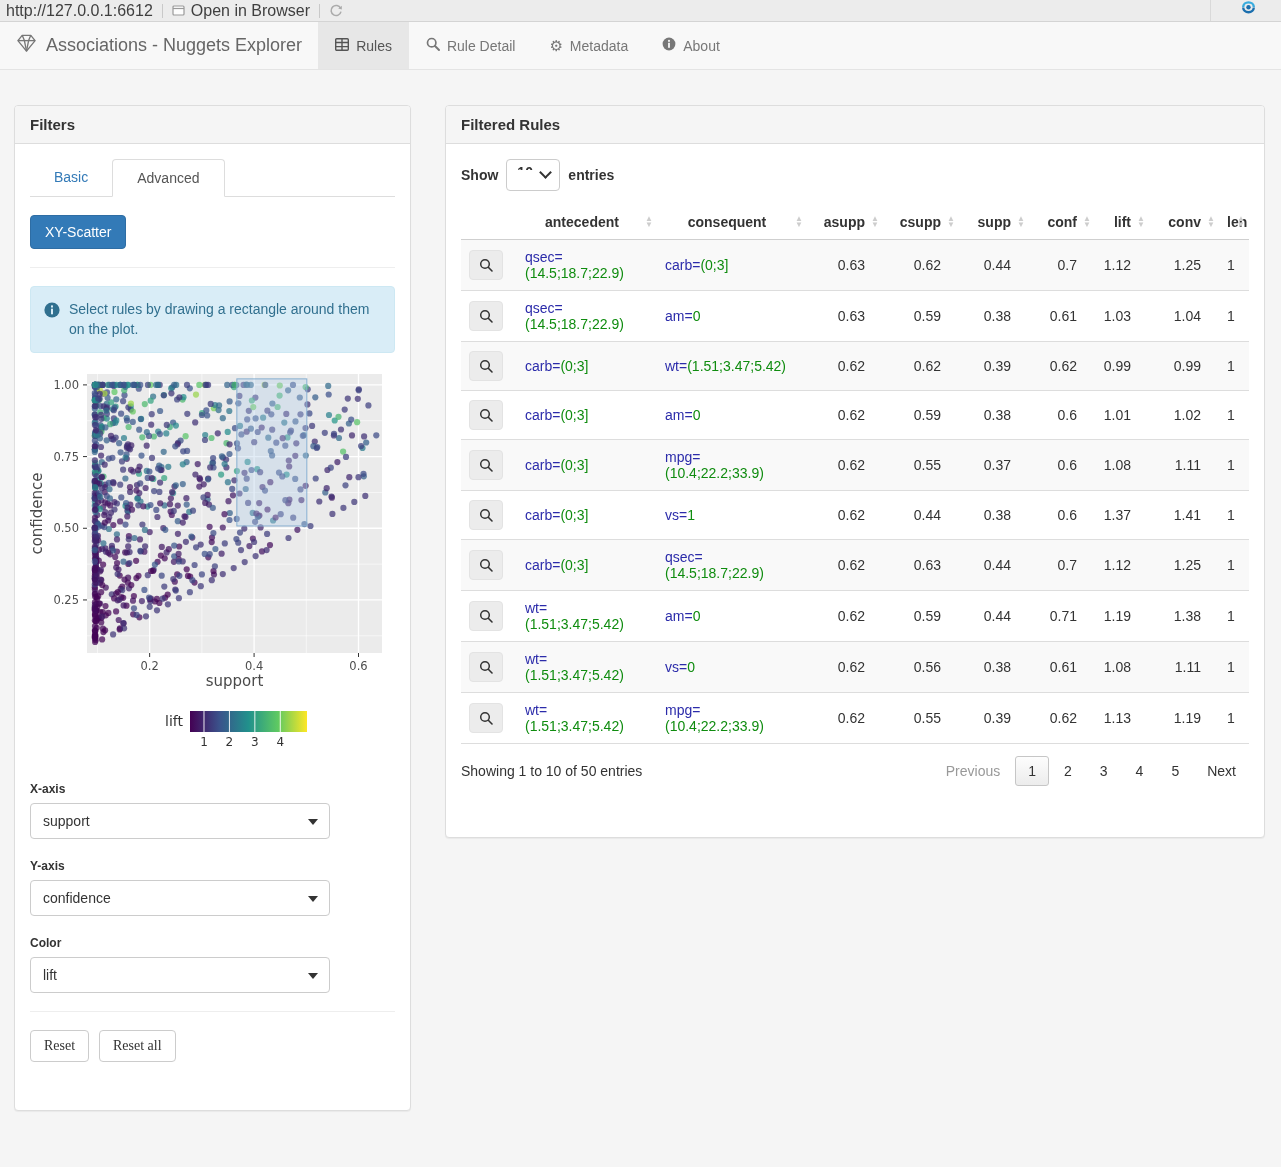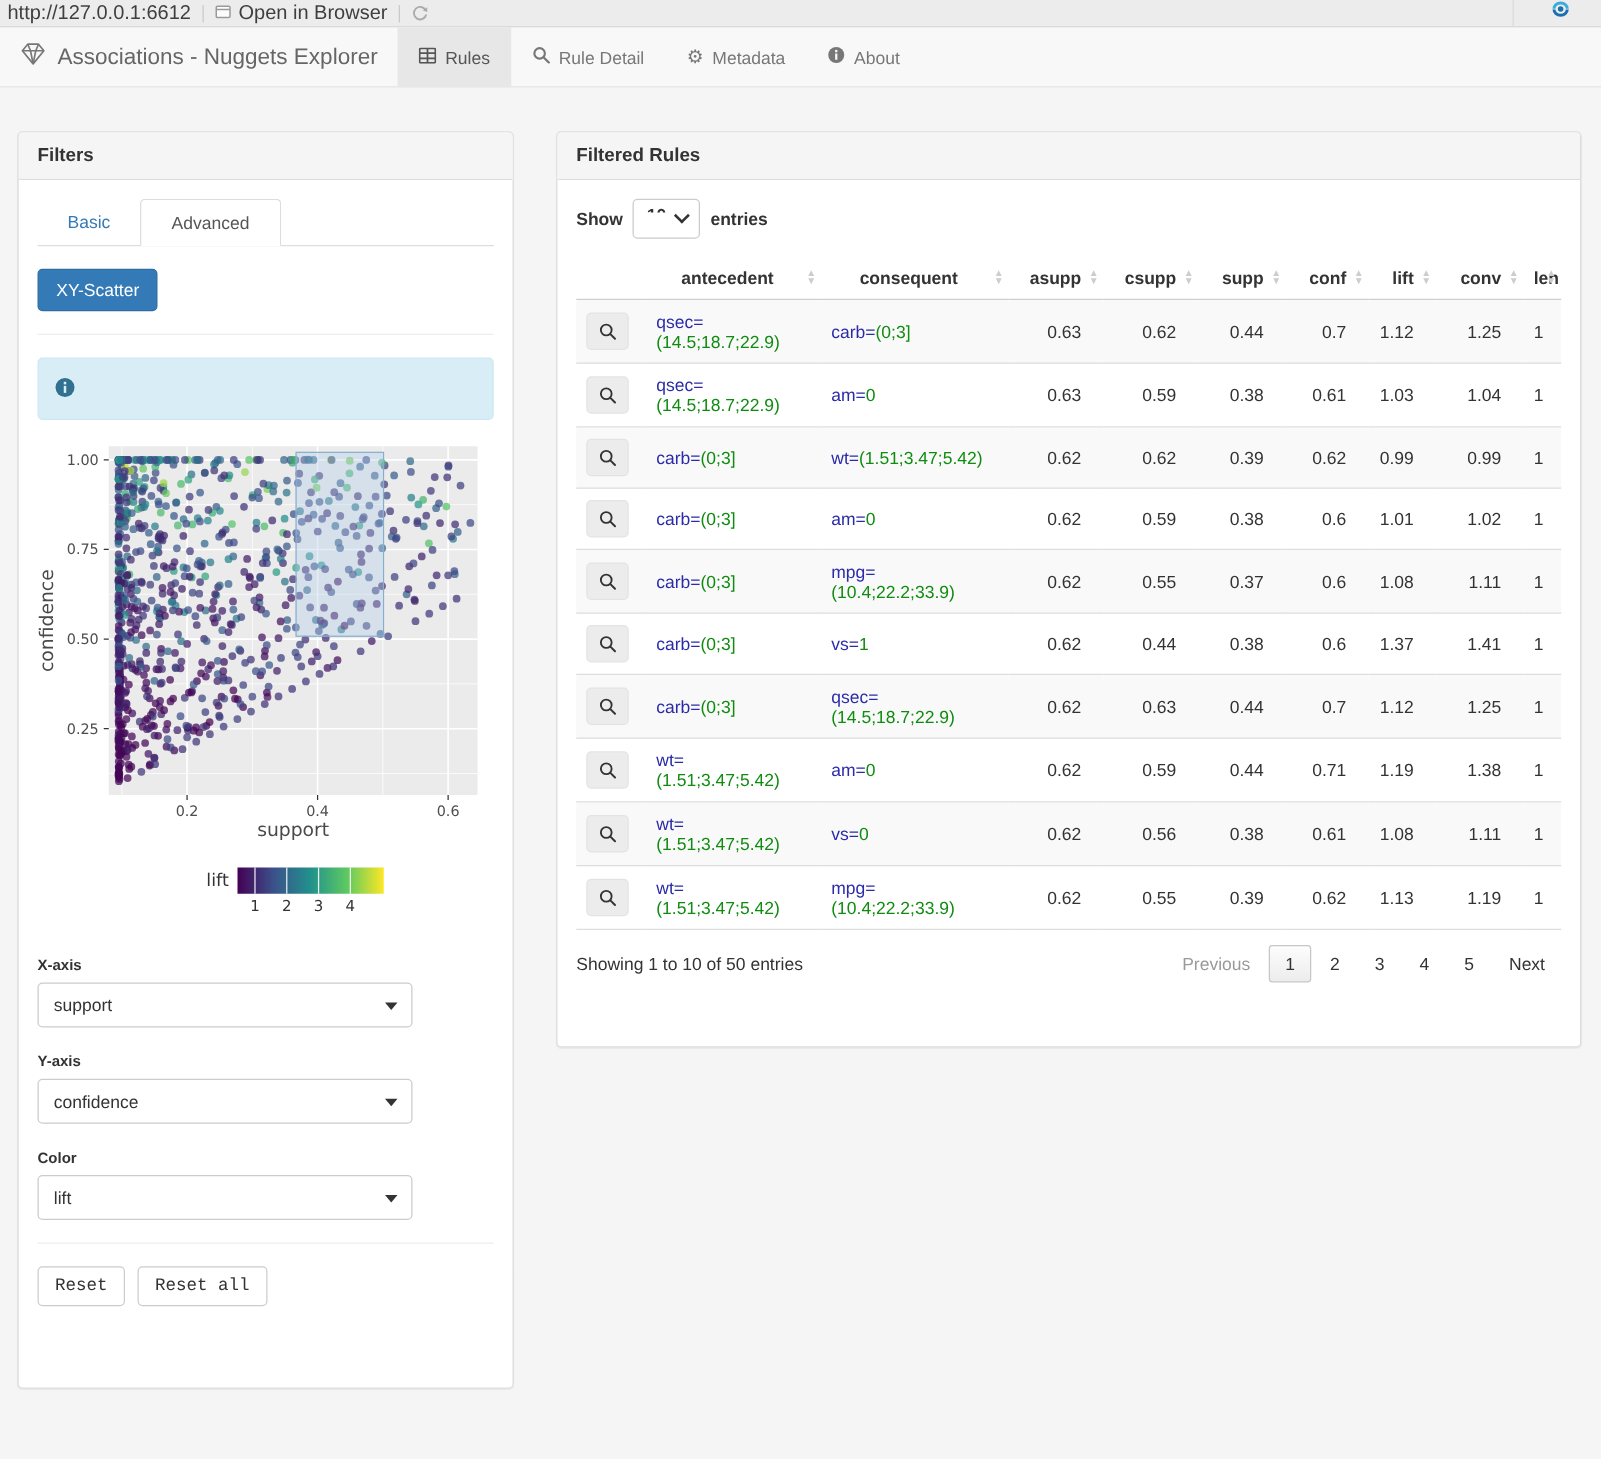--- a/index.html
+++ b/index.html
@@ -63,21 +63,21 @@
   .sel-box {
     position:relative; width:300px; height:36px; border:1px solid #ccc; border-radius:4px;
     background:#fff; display:flex; align-items:center; padding:0 26px 0 12px; cursor:pointer;
     color:#333;
   }
   .sel-caret { position:absolute; right:11px; top:15px; width:0; height:0;
     border-left:5px solid transparent; border-right:5px solid transparent; border-top:6px solid #333; }
   .btn-default {
     display:inline-block; background:#fff; border:1px solid #ccc; color:#333;
     padding:7px 13px; border-radius:4px; font-size:14px; cursor:pointer; margin-right:6px;
-    font-family:Liberation Mono, monospace;
+    font-family:Liberation Serif, serif;
   }
   
   .dt-length { display:flex; align-items:center; gap:8px; font-weight:bold; color:#333; }
   .select-wrap { position:relative; }
   .select-wrap select {
     appearance:none; -webkit-appearance:none; font-family:inherit; font-size:14px; font-weight:bold; color:#333;
     border:1px solid #ccc; border-radius:4px; background:#fff; padding:4px 26px 20px 10px; height:32px; cursor:pointer;
   }
   .select-wrap::after {
     content:""; position:absolute; right:10px; top:9px; width:7px; height:7px;
@@ -202,20 +202,21 @@
     <button class="btn-primary">XY-Scatter</button>
     <hr class="divider">
     <div class="alert-info">
       <span class="alert-icon">
         <svg width="16" height="16" viewBox="0 0 16 16">
             <circle cx="8" cy="8" r="7.6" fill="#31708f"></circle>
             <rect x="7" y="6.7" width="2" height="5.6" fill="#d9edf7"></rect>
             <rect x="7" y="3.4" width="2" height="2.1" fill="#d9edf7"></rect>
           </svg>
       </span>
+      <span>Select rules by drawing a rectangle around them on the plot.</span>
     </div>
     <div id="scatter-wrap">
       <svg id="scatter-svg" width="356" height="392" viewBox="0 0 356 392">
           <rect x="57" y="7" width="295" height="279" fill="#ebebeb"></rect>
           <g>
             <line x1="67.4424778761062" x2="67.4424778761062" y1="7" y2="286" stroke="#ffffff" stroke-width="0.6"></line>
             <line x1="171.8672566371681" x2="171.8672566371681" y1="7" y2="286" stroke="#ffffff" stroke-width="0.6"></line>
             <line x1="276.29203539823004" x2="276.29203539823004" y1="7" y2="286" stroke="#ffffff" stroke-width="0.6"></line>
             <line x1="57" x2="352" y1="268.79547790339154" y2="268.79547790339154" stroke="#ffffff" stroke-width="0.6"></line>
             <line x1="57" x2="352" y1="197.1099691675231" y2="197.1099691675231" stroke="#ffffff" stroke-width="0.6"></line>

